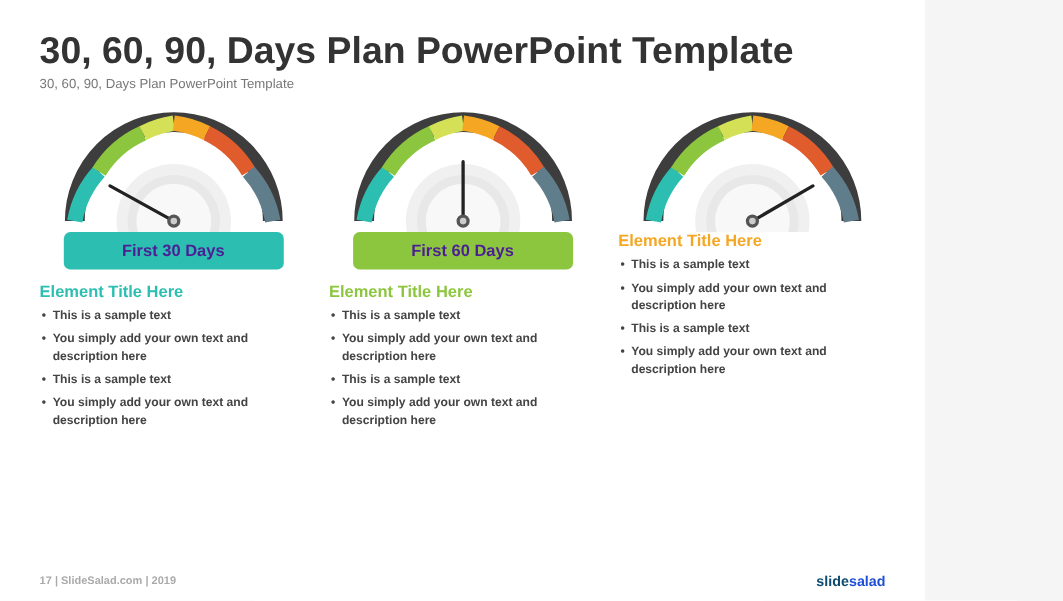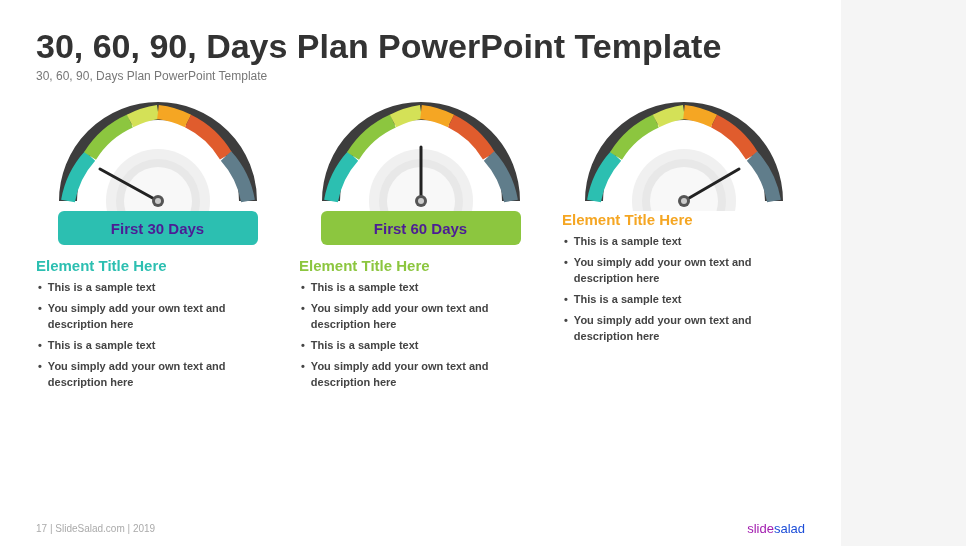--- a/index.html
+++ b/index.html
@@ -104,26 +104,27 @@
     .footer {
       position: absolute;
       bottom: 10px;
       left: 36px;
       right: 36px;
       display: flex;
       justify-content: space-between;
       align-items: center;
       font-size: 10px;
       color: #aaaaaa;
+      font-weight: bold;
     }
     .footer-brand {
       font-size: 13px;
       color: #cccccc;
     }
-    .footer-brand span { color: #a21caf; }
+    .footer-brand span { color: #0c4a6e; }
   </style>
 </head>
 <body>
 
 <div class="slide">
 
   <h1 class="header-title">30, 60, 90, Days Plan PowerPoint Template</h1>
   <p class="header-subtitle">30, 60, 90, Days Plan PowerPoint Template</p>
 
   <div class="columns">

